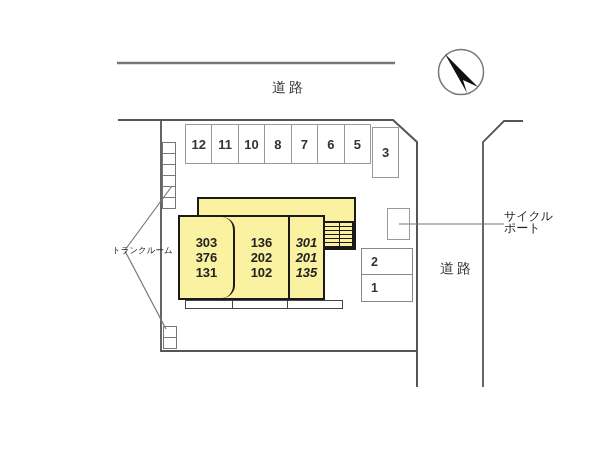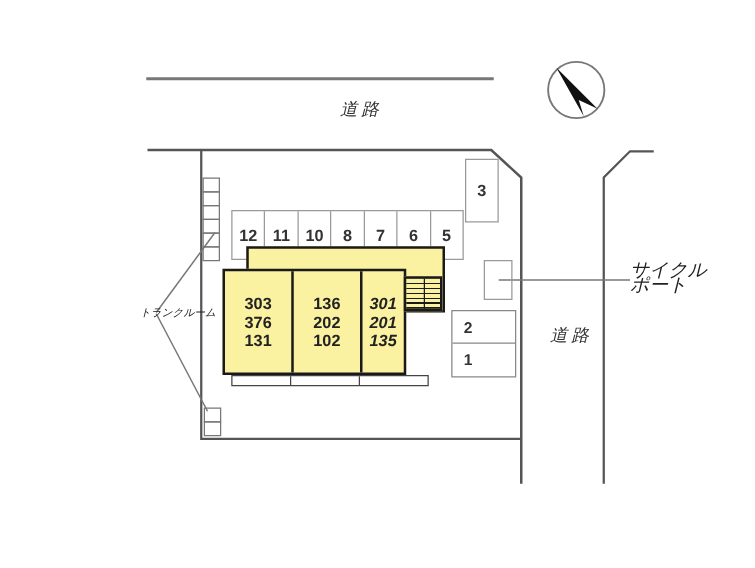--- a/index.html
+++ b/index.html
@@ -2,33 +2,33 @@
 <html><head>
 <meta charset="utf-8">
 <style>
   html,body{margin:0;padding:0;background:#fff;}
   .plan{position:relative;width:604px;height:454px;background:#fff;
         font-family:"Liberation Sans","DejaVu Sans",sans-serif;color:#222;overflow:hidden;}
   .abs{position:absolute;}
   .svg-layer{position:absolute;left:0;top:0;pointer-events:none;}
 
   
-  .stall-row{left:185px;top:124px;width:186px;height:40px;display:flex;border:1px solid #999;box-sizing:border-box;margin-top:44px;}
+  .stall-row{left:185px;top:124px;width:186px;height:40px;display:flex;border:1px solid #999;box-sizing:border-box;}
   .stall{flex:1;border-right:1px solid #999;display:flex;align-items:center;justify-content:center;
          font-size:13px;font-weight:700;color:#333;}
   .stall:last-child{border-right:none;}
   .stall3{left:372px;top:127px;width:27px;height:51px;border:1px solid #999;box-sizing:border-box;
           display:flex;align-items:center;justify-content:center;font-size:13px;font-weight:700;color:#333;}
 
   
   .upper{left:197px;top:197px;width:159px;height:53px;border:2px solid #1a1a1a;box-sizing:border-box;}
   .units{left:178px;top:215px;width:147px;height:85px;border:2px solid #1a1a1a;box-sizing:border-box;display:flex;}
   .unit-col{border-right:2px solid #1a1a1a;display:flex;flex-direction:column;align-items:center;
             justify-content:center;font-size:13px;font-weight:700;line-height:15px;color:#222;box-sizing:border-box;}
-  .unit-col:nth-child(1){width:55px;}
+  .unit-col:nth-child(1){width:55px;border-radius:13px;}
   .unit-col:nth-child(2){width:55px;}
   .unit-col:nth-child(3){flex:1;border-right:none;font-style:italic;}
   .stairs{left:323px;top:221px;width:31px;height:28px;border:2px solid #1a1a1a;box-sizing:border-box;
           background-image:repeating-linear-gradient(to bottom,transparent 0 3px,#1a1a1a 3px 4px);}
   .stairs::after{content:"";position:absolute;left:50%;top:0;bottom:0;width:1px;background:#1a1a1a;}
   .balcony{left:185px;top:300px;width:158px;height:9px;border:1px solid #444;box-sizing:border-box;display:flex;background:#fff;}
   .bal-cell{border-right:1px solid #444;box-sizing:border-box;}
   .bal-cell:nth-child(1){width:47px;}
   .bal-cell:nth-child(2){width:55px;}
   .bal-cell:nth-child(3){flex:1;border-right:none;}
@@ -41,25 +41,25 @@
 
   
   .trunk-col{left:162px;top:143px;}
   .trunk-col2{left:163px;top:327px;}
   .trunk-box{width:14px;height:12px;border:1px solid #777;margin-top:-1px;box-sizing:border-box;background:transparent;}
 
   
   .cycle-box{left:387px;top:208px;width:23px;height:32px;border:1.5px solid #999;box-sizing:border-box;}
 
   
-  .lbl{position:absolute;white-space:nowrap;font-style:italic;}
+  .lbl{position:absolute;white-space:nowrap;}
   .lbl-road-top{left:272px;top:79px;font-size:14px;letter-spacing:3px;color:#333;}
   .lbl-road-right{left:440px;top:260px;font-size:14px;letter-spacing:3px;color:#333;}
   .lbl-trunk{left:69px;top:245px;font-size:8.5px;color:#222;margin-left:43px;}
-  .lbl-cycle{left:504px;top:211px;font-size:15px;line-height:11.5px;color:#222;}
+  .lbl-cycle{left:504px;top:211px;font-size:12px;line-height:11.5px;color:#222;}
 </style>
 </head>
 <body>
 
 <div class="plan">
 
   <svg class="svg-layer" width="604" height="454" viewBox="0 0 604 454">
     <line x1="117" y1="63" x2="395" y2="63" stroke="#777" stroke-width="2.5"></line>
     <path d="M118,120 H393 L417,142 V387" fill="none" stroke="#555" stroke-width="2"></path>
     <path d="M161,120 V351 H417" fill="none" stroke="#555" stroke-width="1.8"></path>

